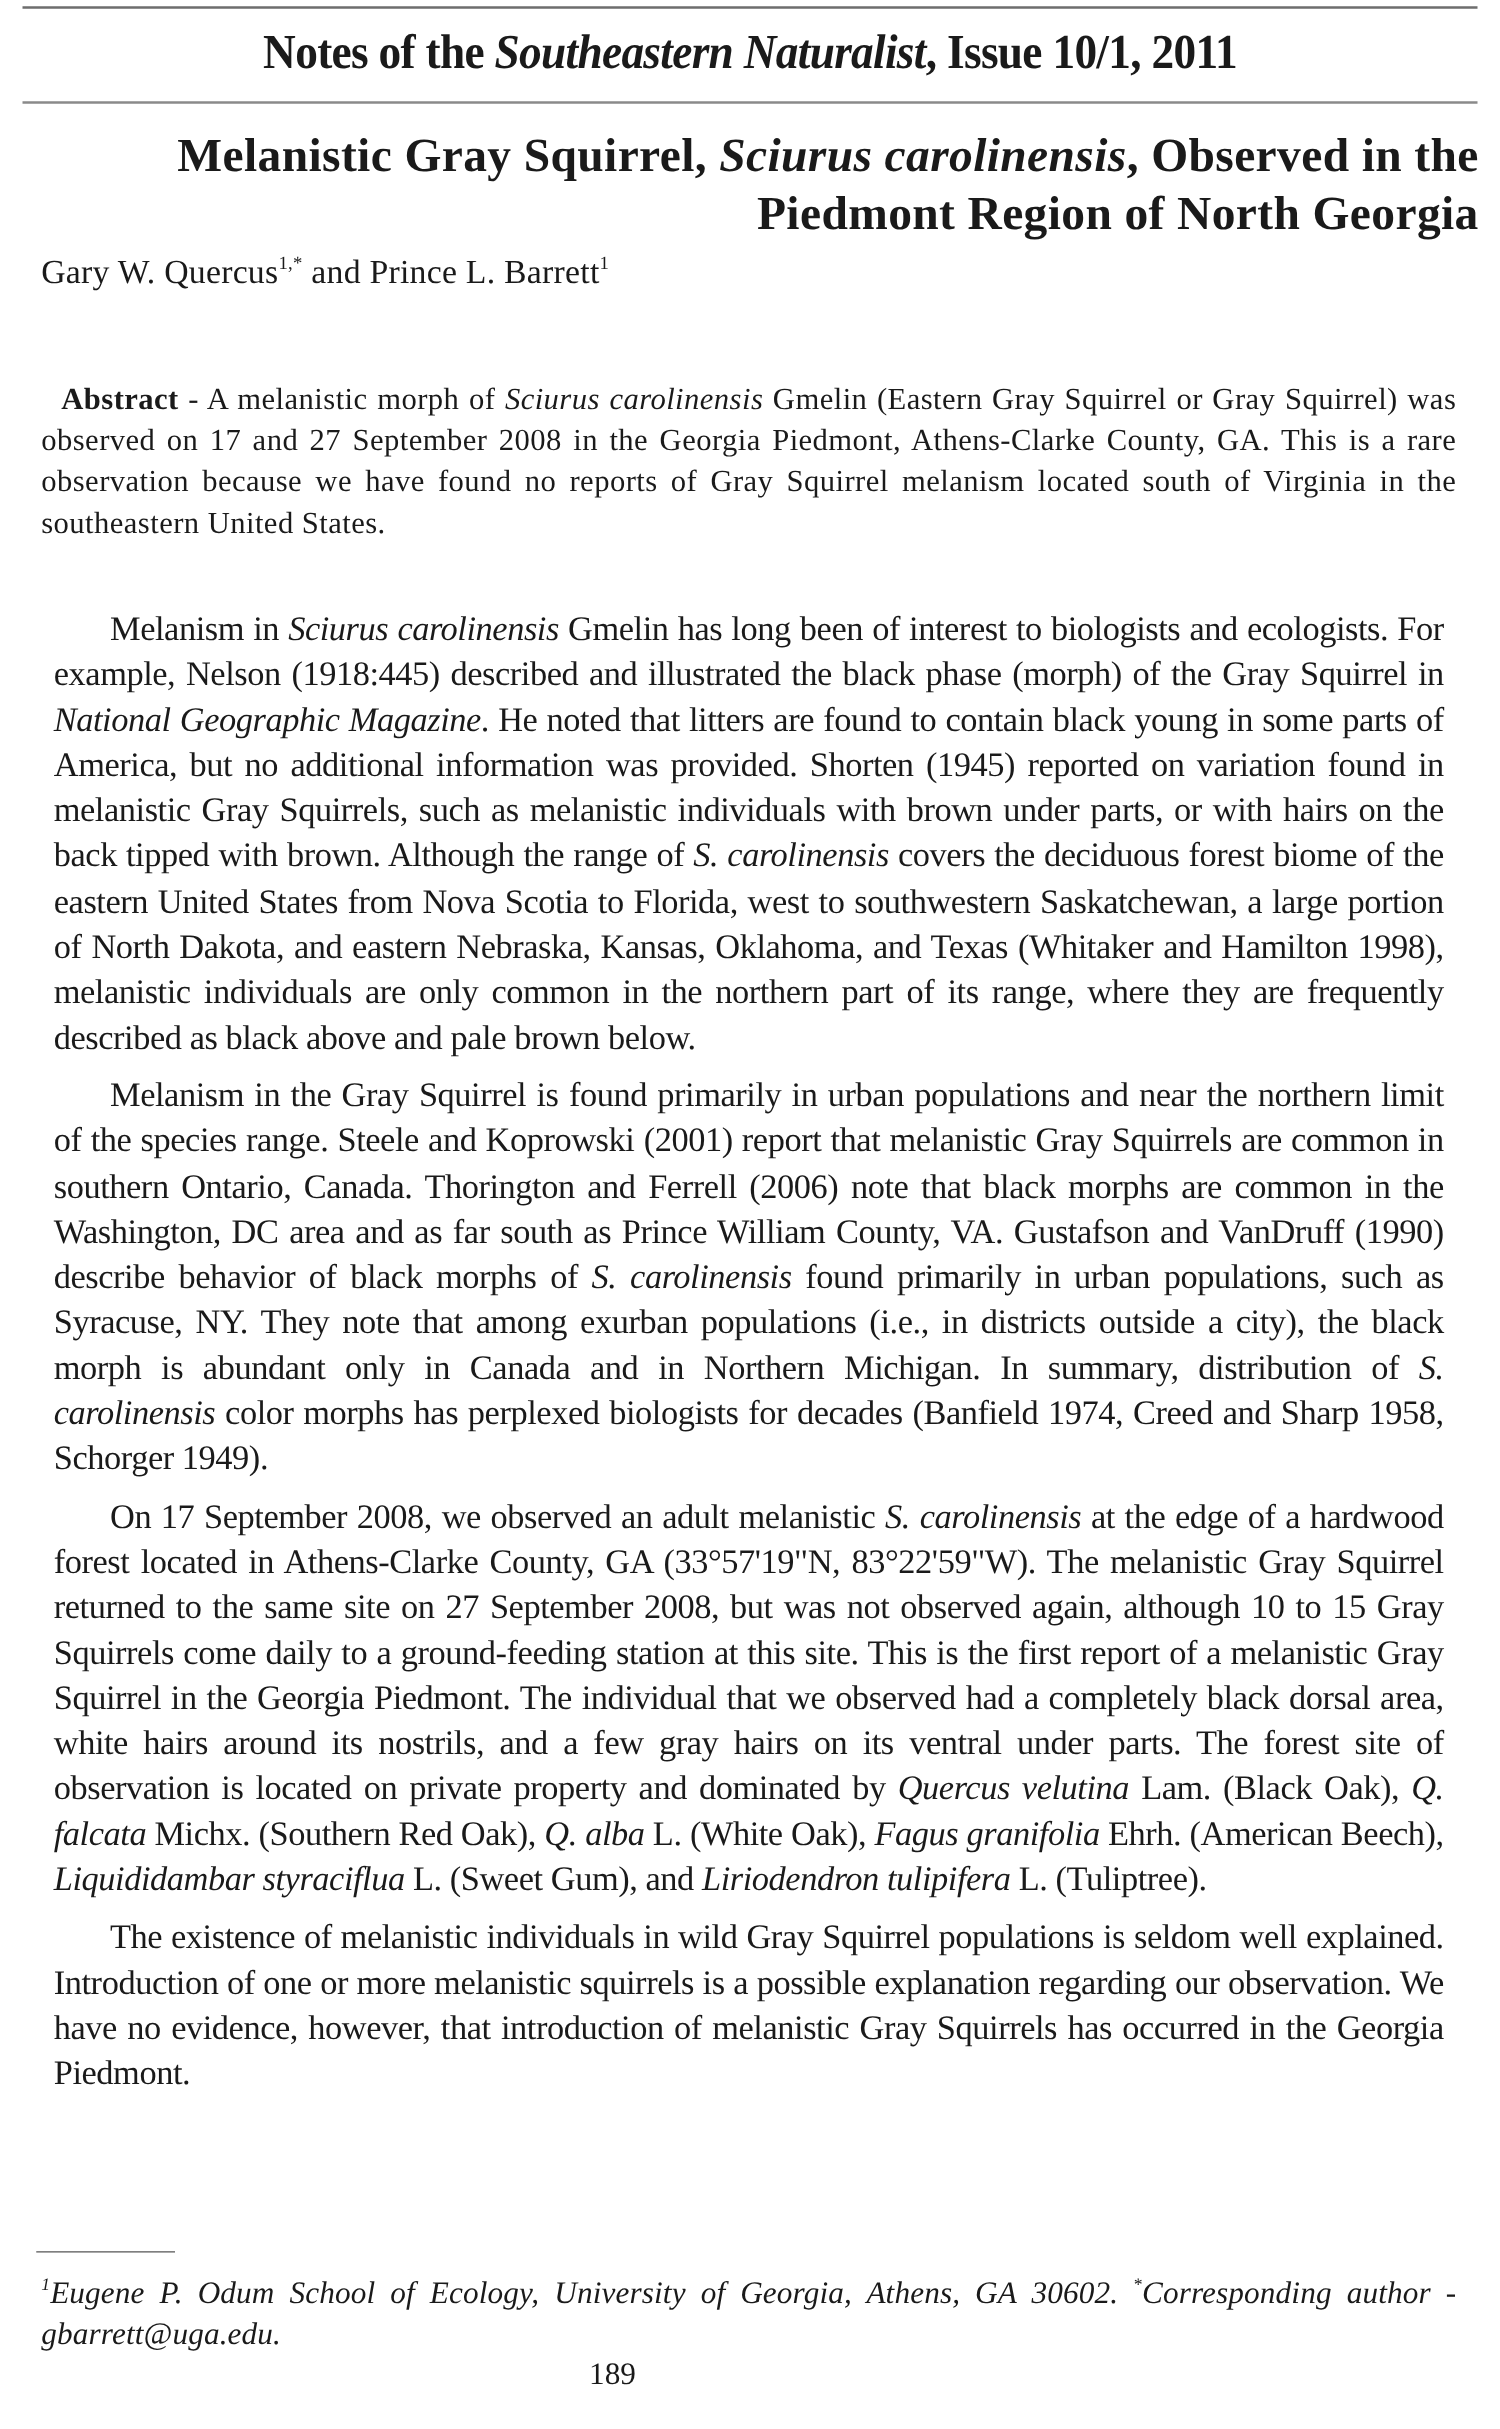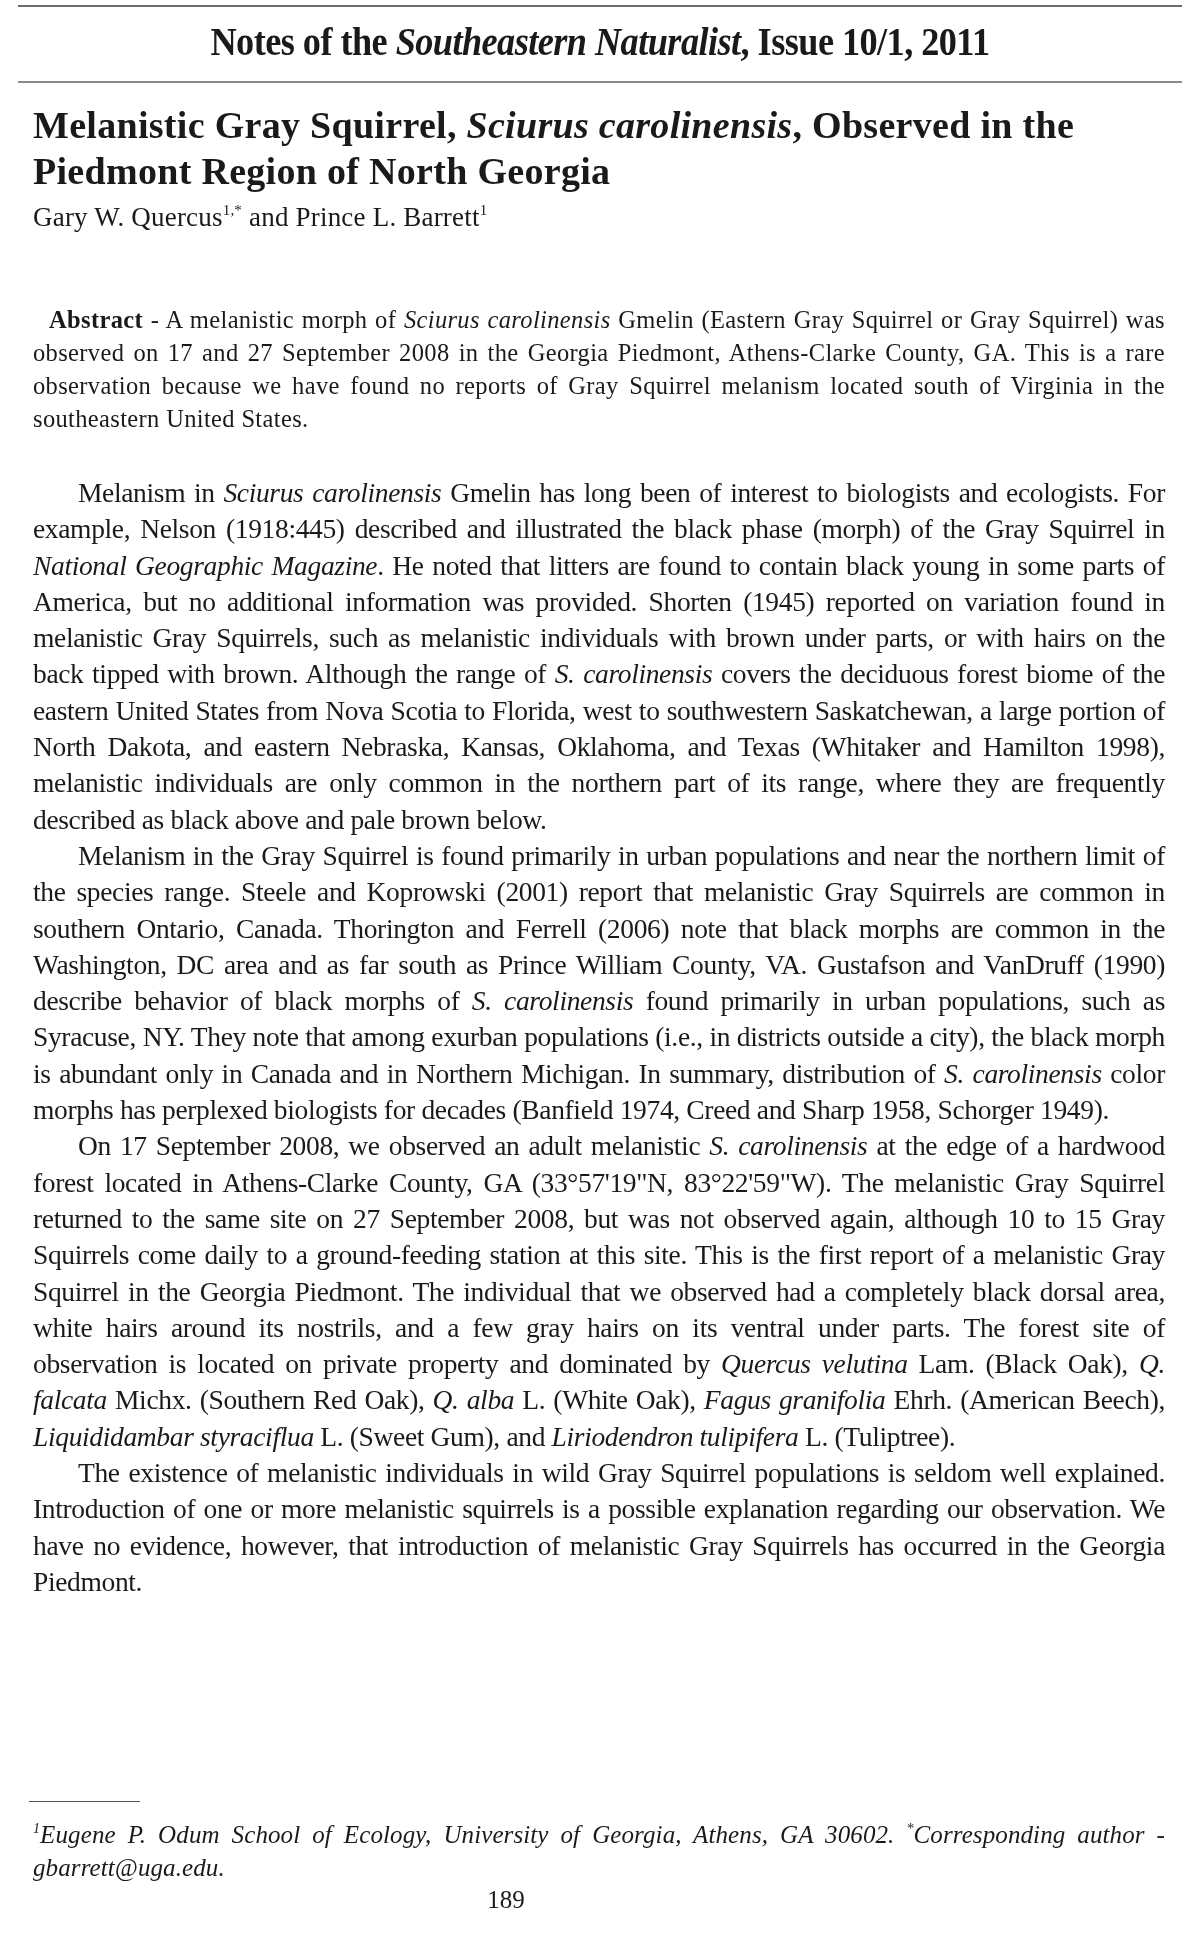--- a/index.html
+++ b/index.html
@@ -10,46 +10,46 @@
   .rule { position: absolute; left: 18px; width: 1164px; height: 0; border-top: 2px solid #6e6e6e; }
   .rule.top { top: 5px; }
   .rule.mid { top: 81px; border-top-color: #8a8a8a; }
   .running-head {
     position: absolute; top: 16px; left: 0; width: 1200px; text-align: center;
     font-size: 39px; font-weight: bold; letter-spacing: -0.6px; line-height: 52px;
     transform: scaleX(0.93); transform-origin: center;
   }
   .title {
     position: absolute; top: 102px; left: 33px; width: 1150px;
-    font-size: 38px; font-weight: bold; line-height: 46px; margin: 0; letter-spacing: 0.3px;
+    font-size: 38px; font-weight: bold; line-height: 46px; margin: 0; letter-spacing: 0.3px; text-align: right;
   }
   .authors {
     position: absolute; top: 200px; left: 33px; font-size: 27px; line-height: 34px; letter-spacing: 0.2px;
   }
   .authors sup { font-size: 15px; vertical-align: 11px; line-height: 0; }
   .abstract {
     position: absolute; top: 303px; left: 33px; width: 1132px;
     font-size: 24.5px; line-height: 33px; text-align: justify; margin: 0; letter-spacing: 0.35px;
   }
   .abstract .label { font-weight: bold; margin-left: 16px; }
   .body-text {
     position: absolute; top: 475px; left: 33px; width: 1132px;
   }
   .body-text p {
-    margin: 0; font-size: 27.5px; line-height: 36.3px; text-align: justify; text-indent: 45px;
+    margin: 10px; font-size: 27.5px; line-height: 36.3px; text-align: justify; text-indent: 45px;
     letter-spacing: -0.35px;
   }
   .fn-rule { position: absolute; top: 1801px; left: 29px; width: 111px; border-top: 1.5px solid #555; }
   .footnote {
     position: absolute; top: 1818px; left: 33px; width: 1132px;
     font-size: 25px; line-height: 33px; text-align: justify; margin: 0; letter-spacing: 0.1px; font-style: italic;
   }
   .footnote sup { font-size: 14px; vertical-align: 10px; line-height: 0; }
   .page-number {
-    position: absolute; top: 1884px; left: 16px; width: 980px; text-align: center;
+    position: absolute; top: 1884px; left: 0; width: 980px; text-align: center;
     font-size: 25px; line-height: 32px;
   }
   i { font-style: italic; }
 </style>
 </head>
 <body>
 
 <div class="rule top"></div>
 <div class="running-head"><span>Notes of the </span><i>Southeastern Naturalist</i><span>, Issue 10/1, 2011</span></div>
 <div class="rule mid"></div>

